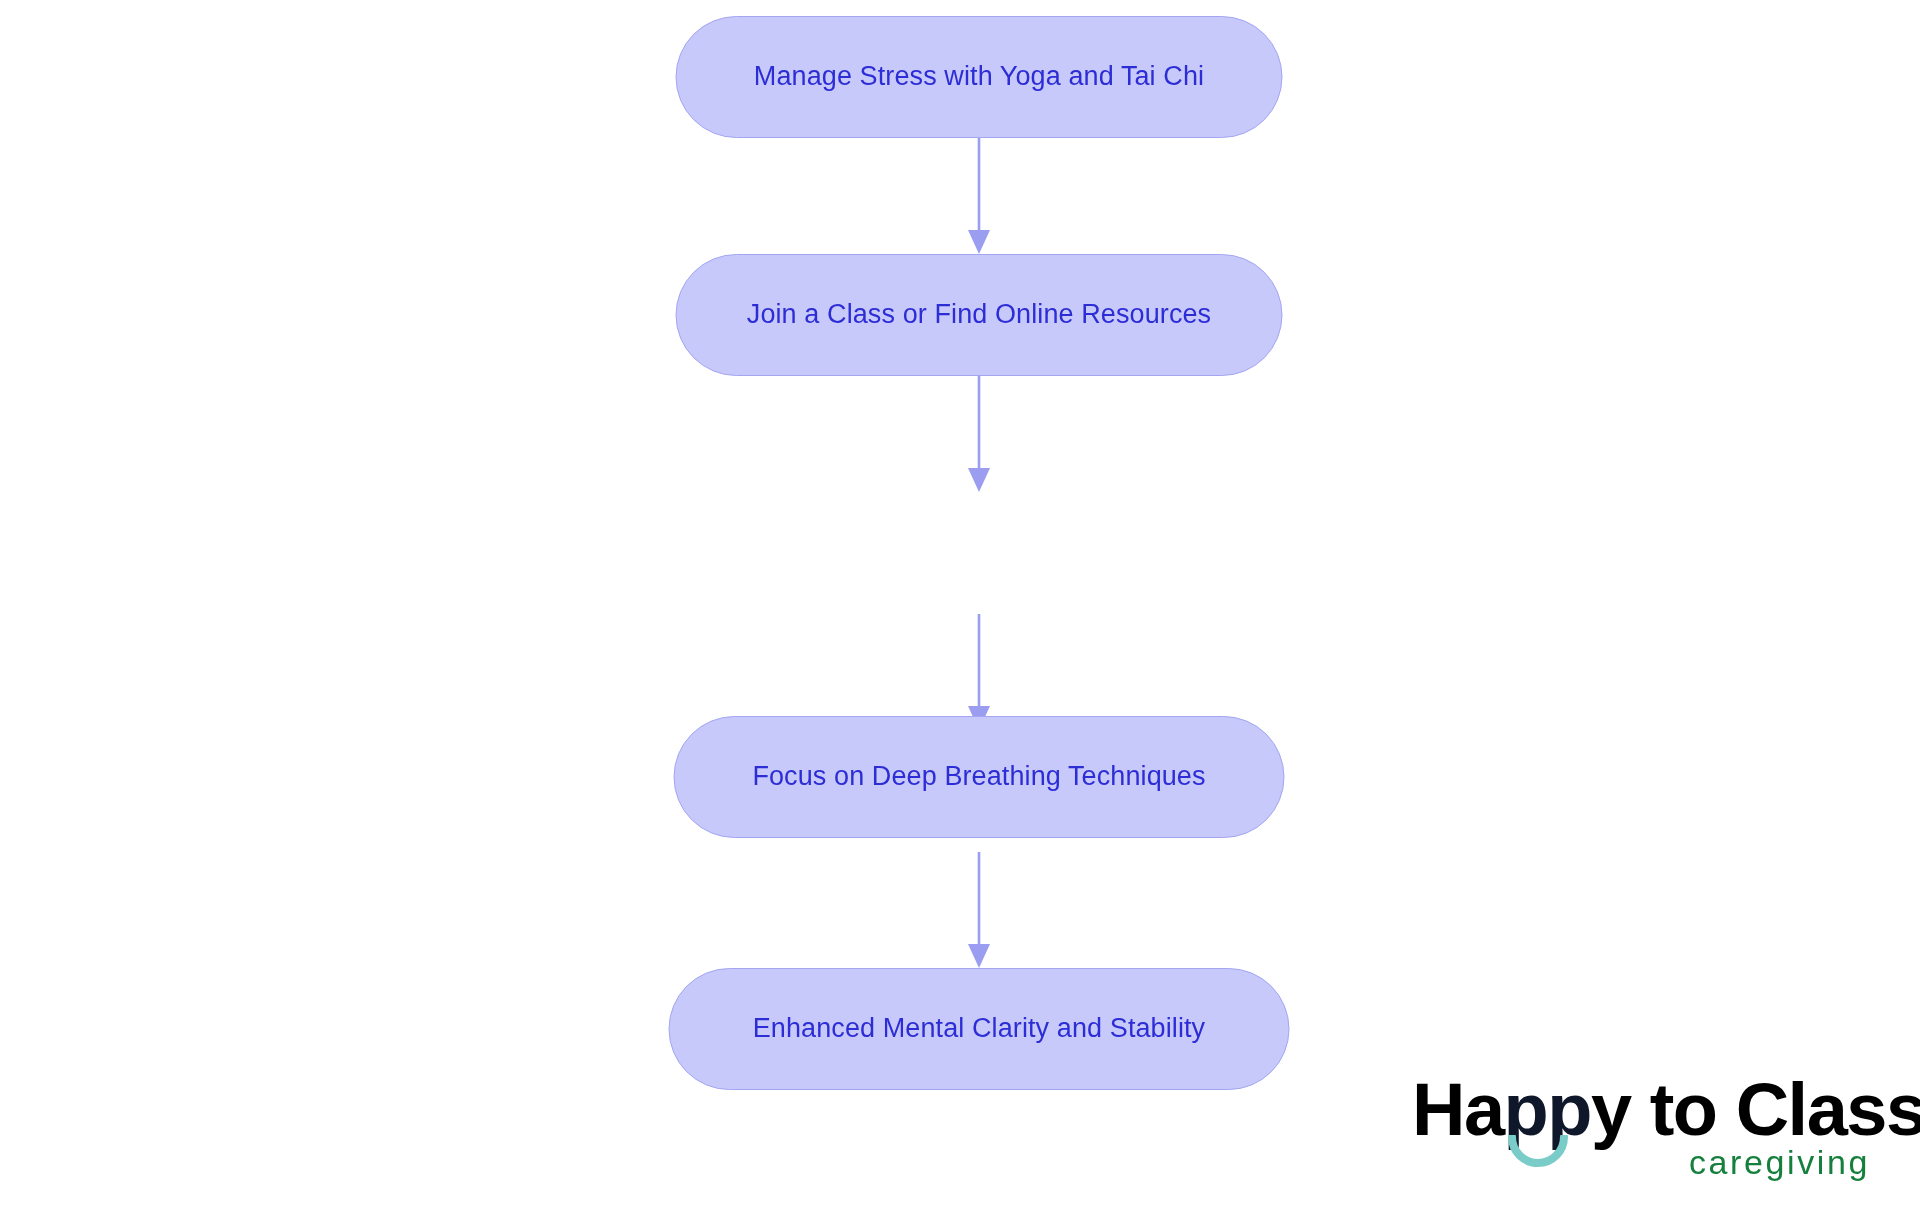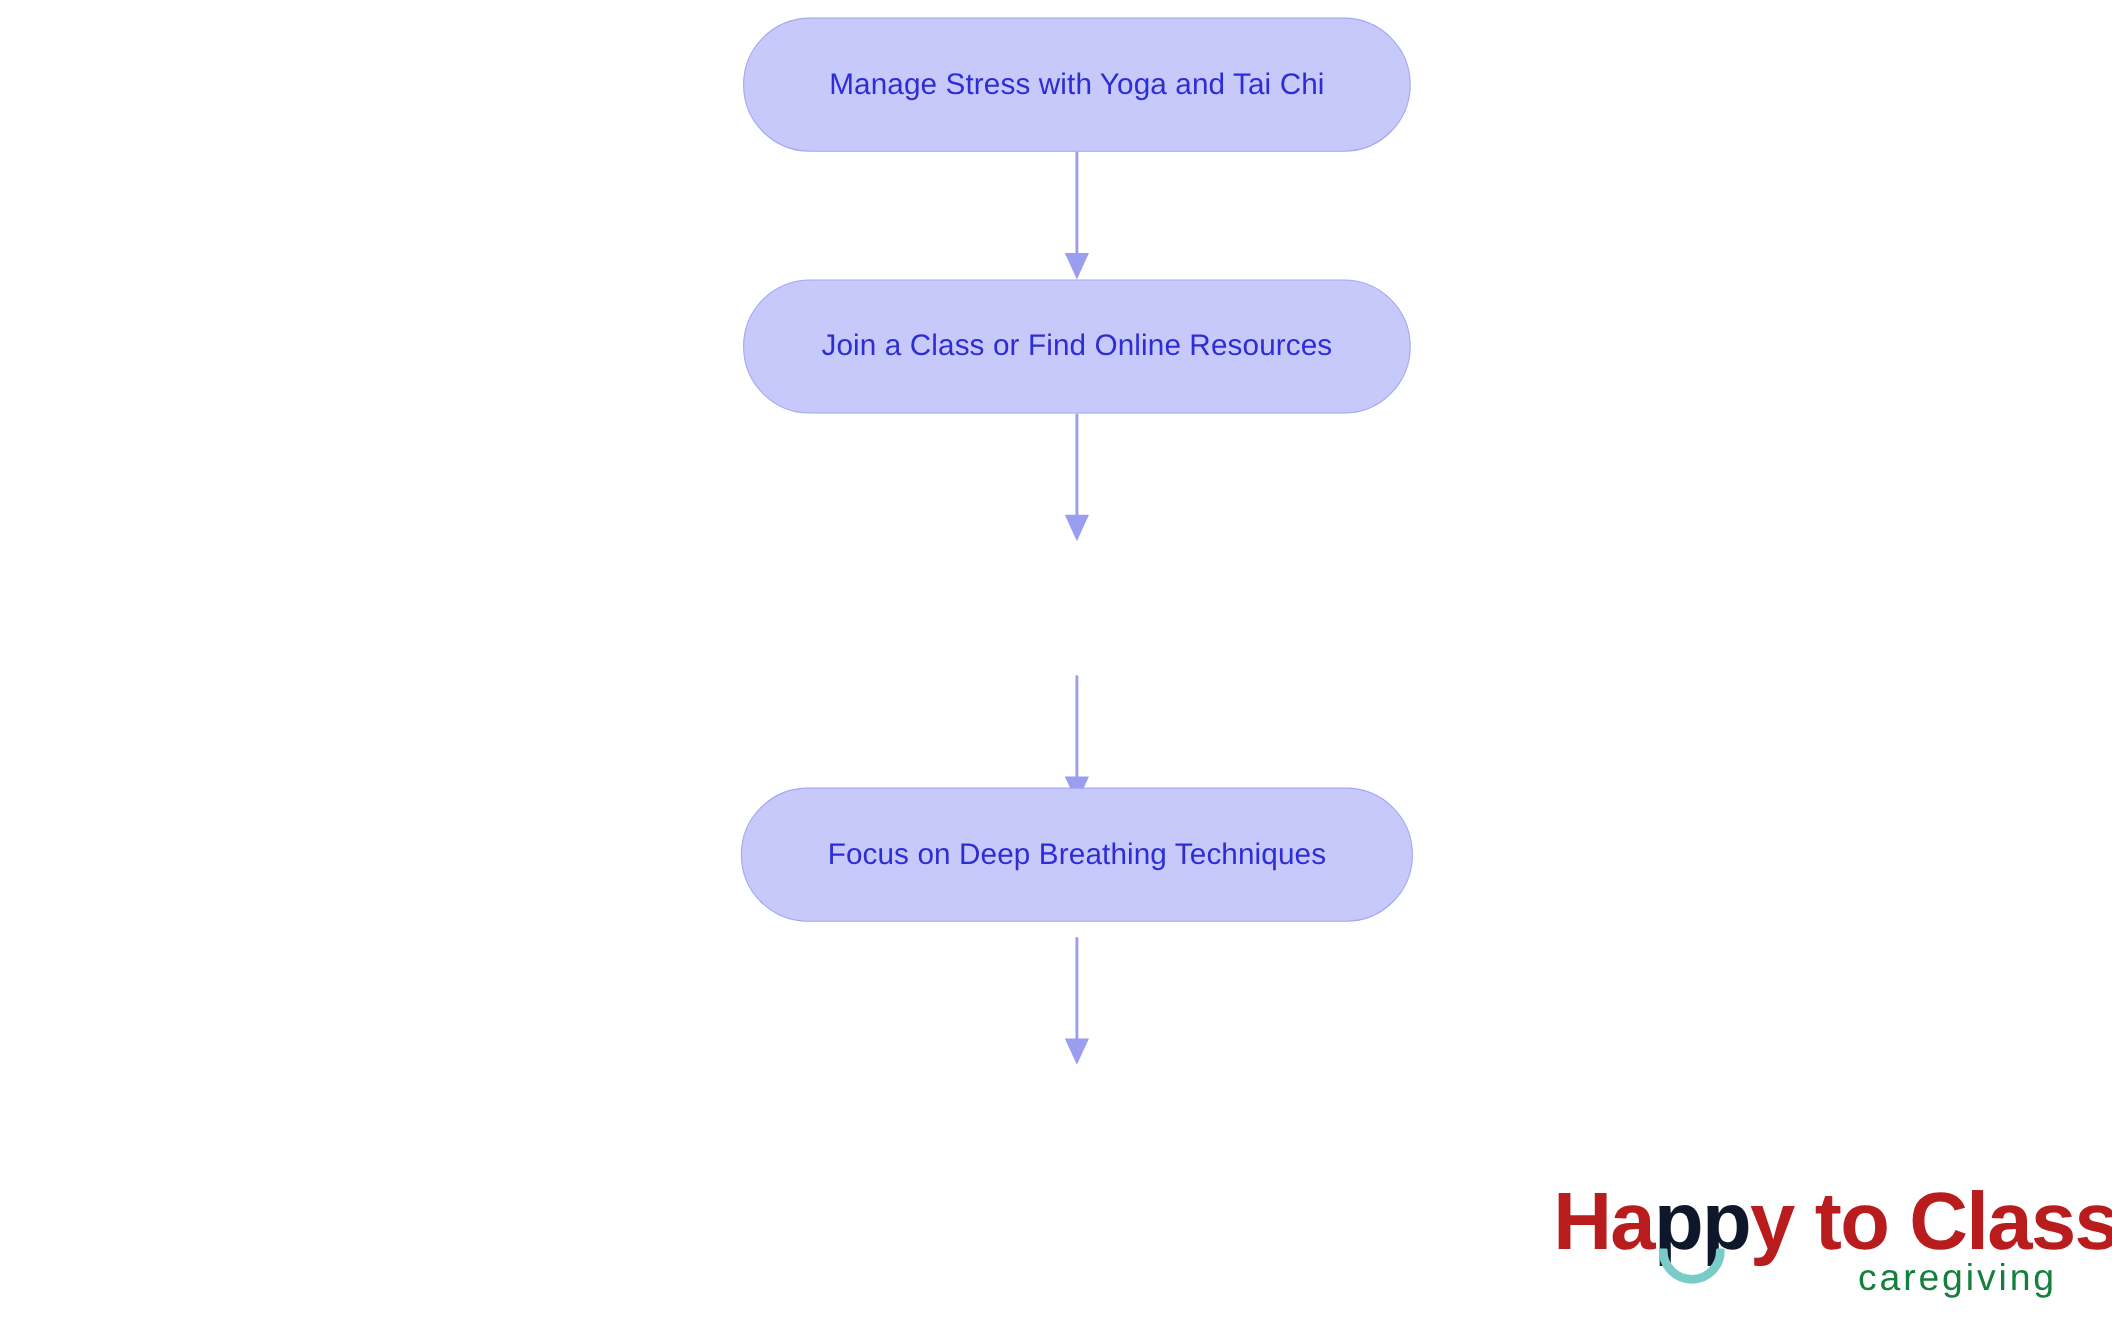--- a/index.html
+++ b/index.html
@@ -69,21 +69,21 @@
   .logo-wordmark {
     position: absolute;
     left: 0;
     top: 0;
     font-size: 74px;
     font-weight: bold;
     letter-spacing: -1.5px;
     line-height: 1;
     white-space: nowrap;
   }
-  .logo-coral { color: #b91c1c; }
+  .logo-coral { color: #000000; }
   .logo-teal  { color: #0f172a; }
   .logo-smile {
     position: absolute;
     left: 95px;
     top: 62px;
     width: 62px;
     height: 34px;
   }
   .logo-sub {
     position: absolute;
@@ -138,20 +138,23 @@
       <span class="node-label">Focus on Deep Breathing Techniques</span>
     </div>
 
     <div class="connector" style="left:979px; top:852px; width:40px; height:118px;">
       <svg width="40" height="118" viewBox="0 0 40 118">
         <line x1="20" y1="0" x2="20" y2="96" stroke="#9a9df0" stroke-width="2.6"></line>
         <polygon points="9,92 31,92 20,116" fill="#9a9df0"></polygon>
       </svg>
     </div>
 
+    <div class="node" style="left:979px; top:968px; width:621px; height:122px;">
+      <span class="node-label">Enhanced Mental Clarity and Stability</span>
+    </div>
 
   </div>
 
   <div id="logo">
     <div class="logo-wordmark">
       <span class="logo-coral">Ha</span><span class="logo-teal">pp</span><span class="logo-coral">y to Class</span>
     </div>
     <div class="logo-smile">
       <svg width="62" height="34" viewBox="0 0 62 34">
         <path d="M5 2 A 26 26 0 0 0 57 2" fill="none" stroke="#79ccc8" stroke-width="8" stroke-linecap="round"></path>

